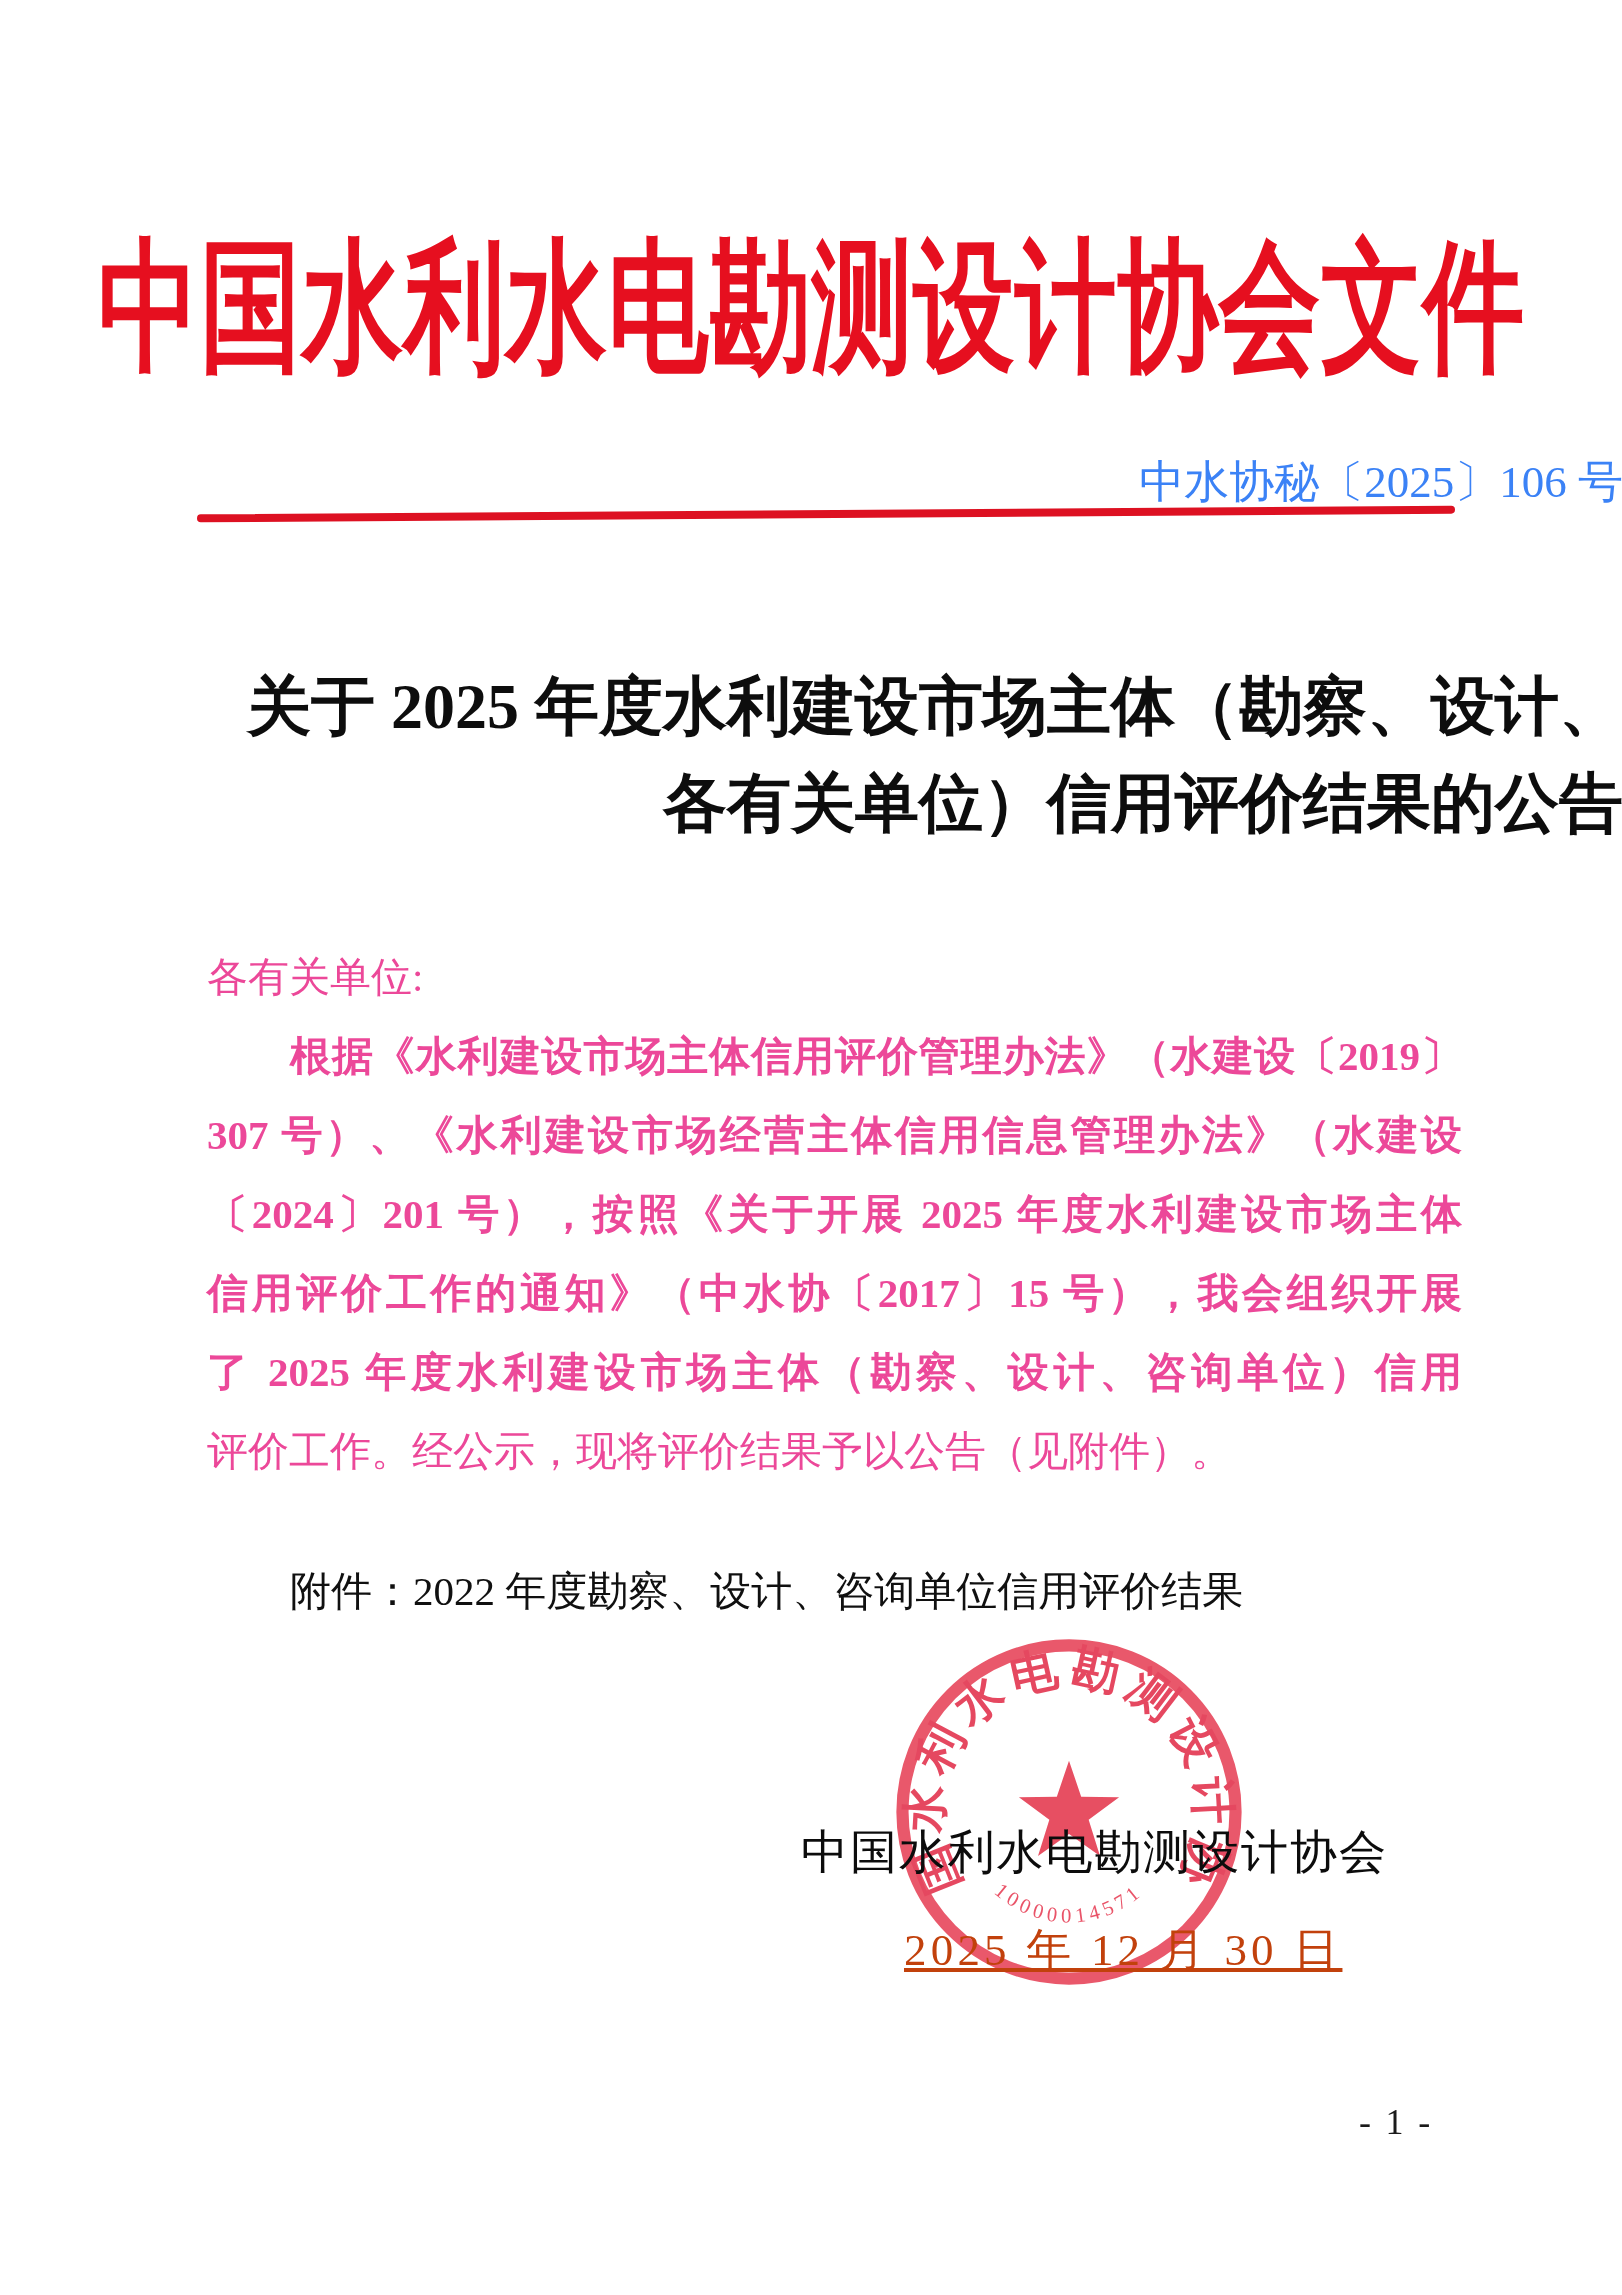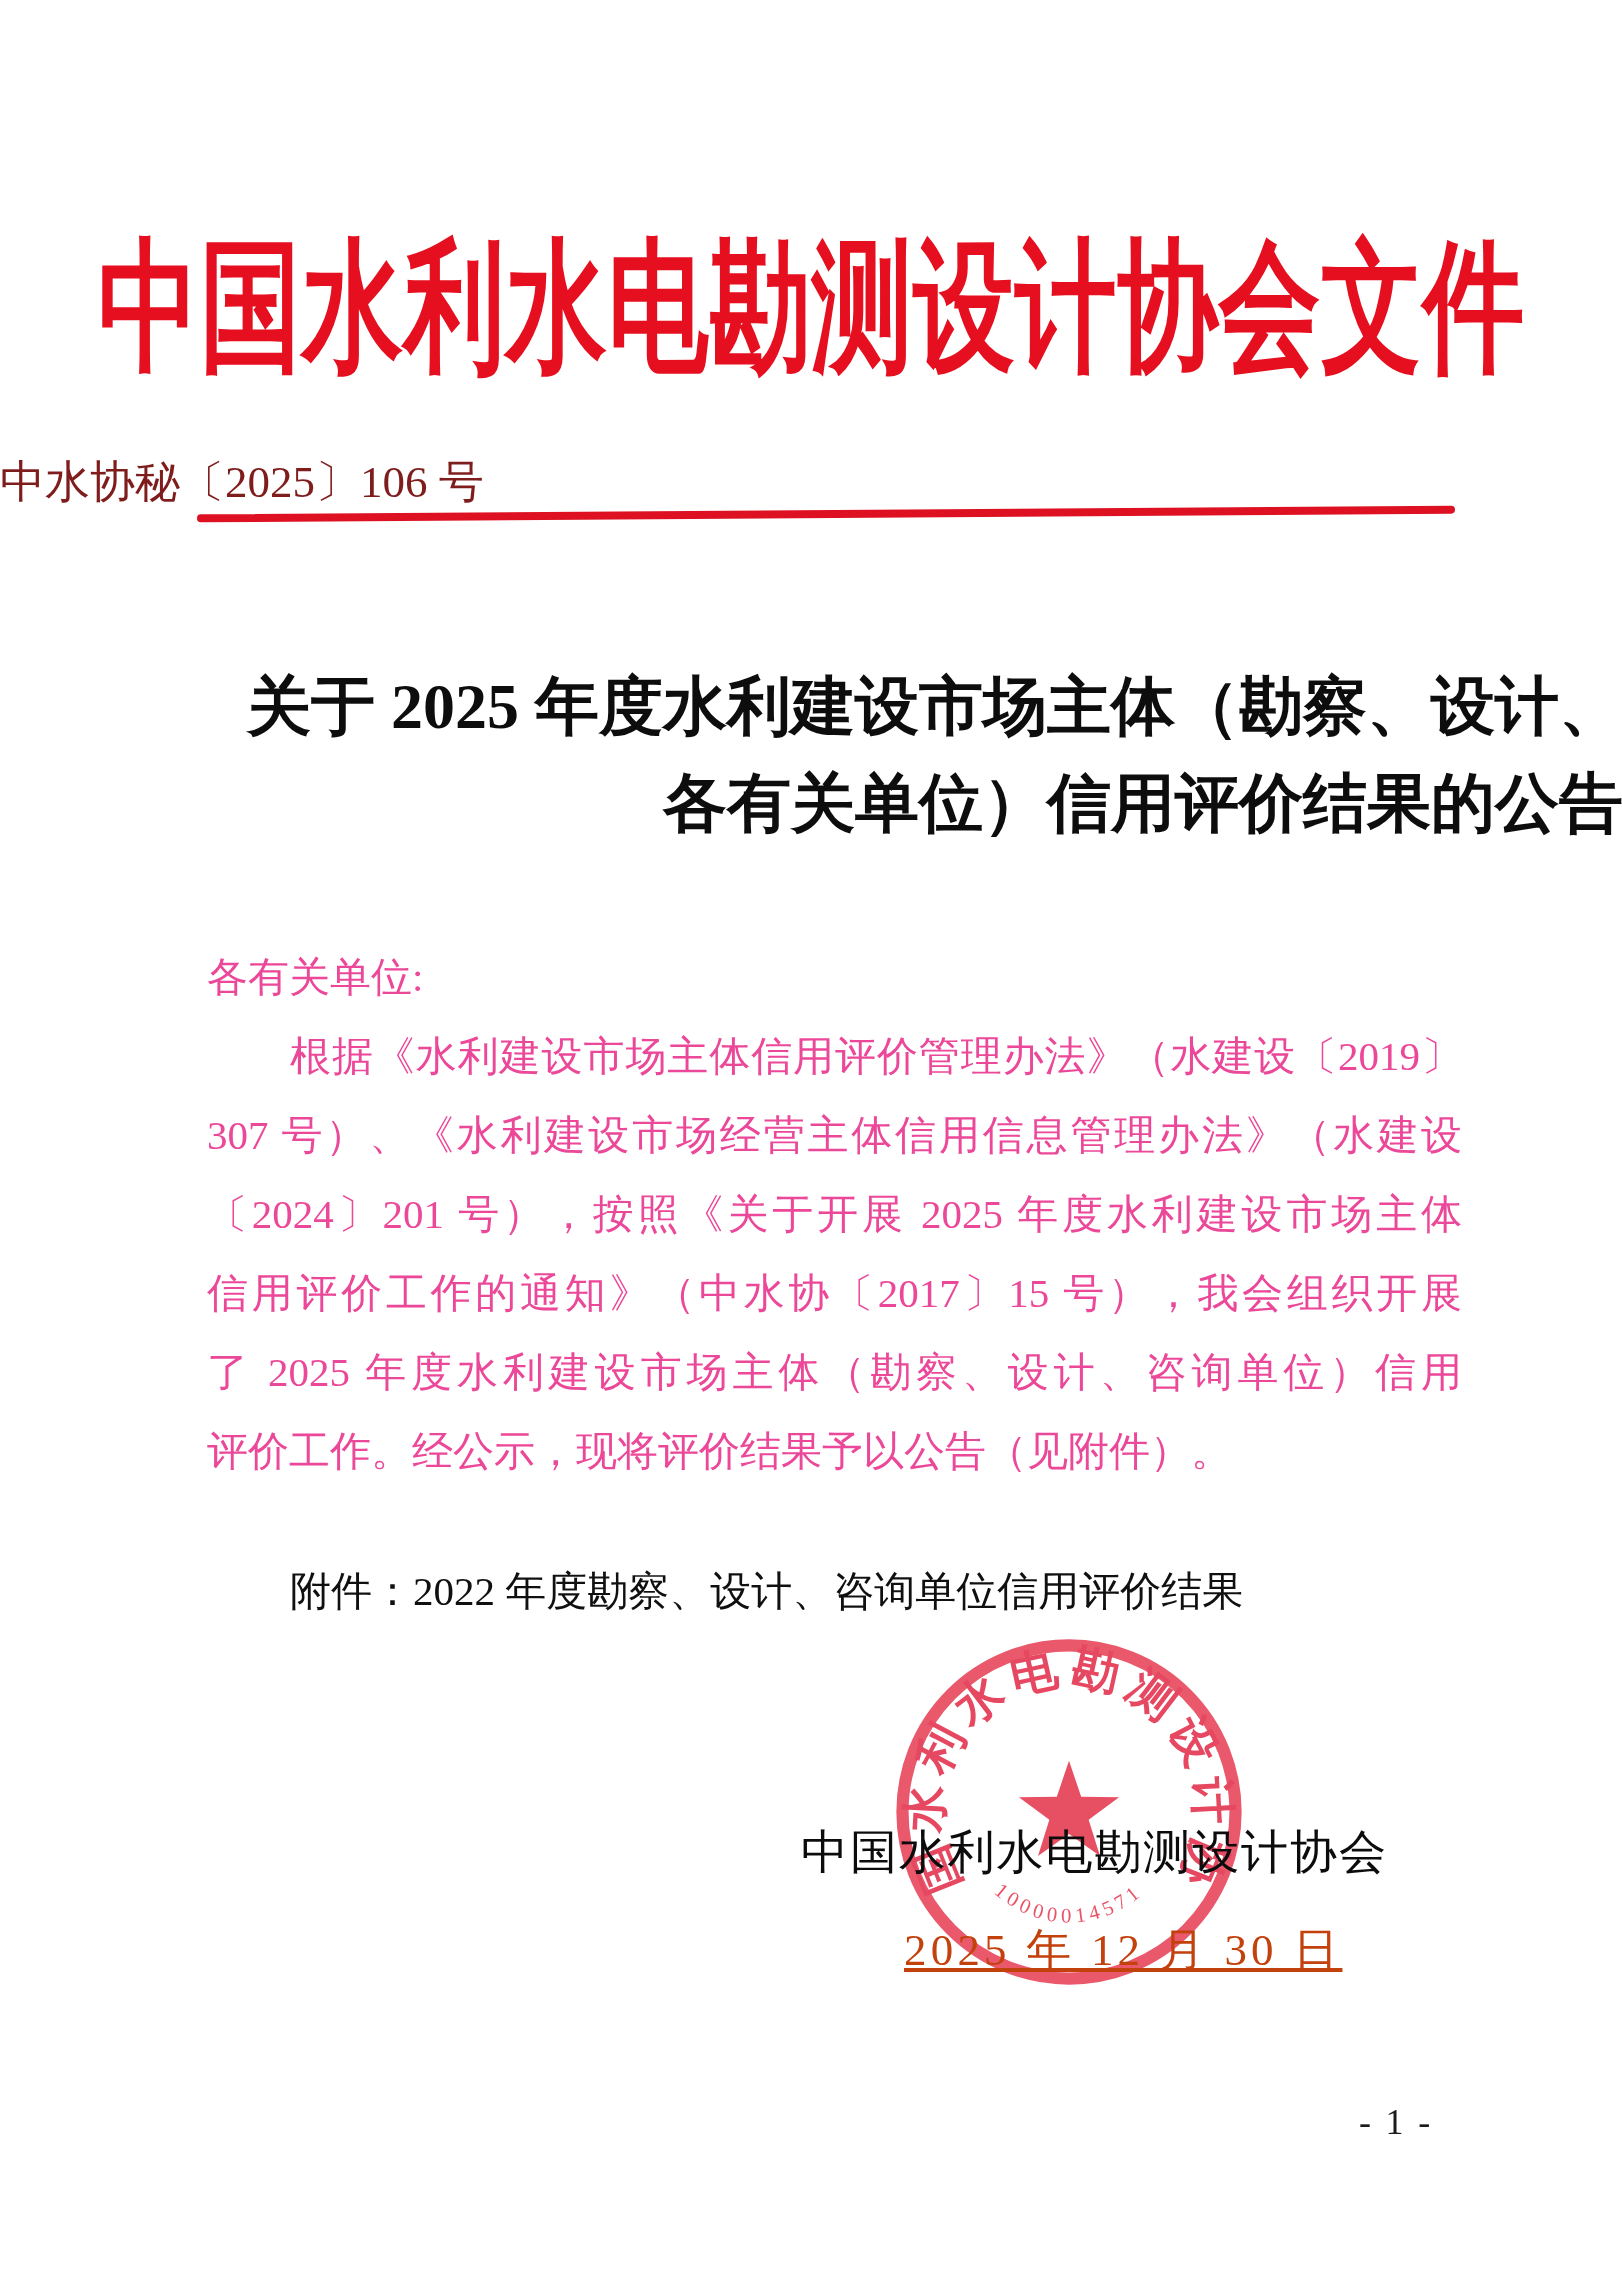--- a/index.html
+++ b/index.html
@@ -18,23 +18,23 @@
     font-size:101px;font-weight:bold;
     color:#e60f1f;
     letter-spacing:0.9px;
     transform:scaleY(1.42);
     transform-origin:50% 0;
     white-space:nowrap;
   }
   
   .doc-number{
     position:absolute;top:452px;left:0;width:100%;
-    text-align:left;
+    text-align:right;
     font-size:45px;
-    color:#7f1d1d;
+    color:#3b82f6;
     white-space:nowrap;
   }
   
   .red-rule{
     position:absolute;top:510px;left:197px;
     width:1258px;height:7.5px;
     background:#dd1122;
     border-radius:3.8px;
     transform:rotate(-0.4deg);
   }
@@ -49,21 +49,21 @@
     white-space:nowrap;
   }
   
   .body-block{
     position:absolute;top:938px;left:207px;width:1255px;
     font-size:41px;
     line-height:79px;
     color:#ec4899;
   }
   .body-line{white-space:nowrap;}
-  .body-line.fill{text-align:justify;text-align-last:justify;}
+  .body-line.fill{text-align:justify;text-align-last:justify;font-weight:bold;}
   .body-line.indent{padding-left:83px;}
   .attachment{
     position:absolute;top:1552px;left:207px;width:1255px;
     padding-left:83px;box-sizing:border-box;
     font-size:41px;line-height:79px;
     color:#101010;white-space:nowrap;
   }
   
   .seal{
     position:absolute;left:894px;top:1630px;

